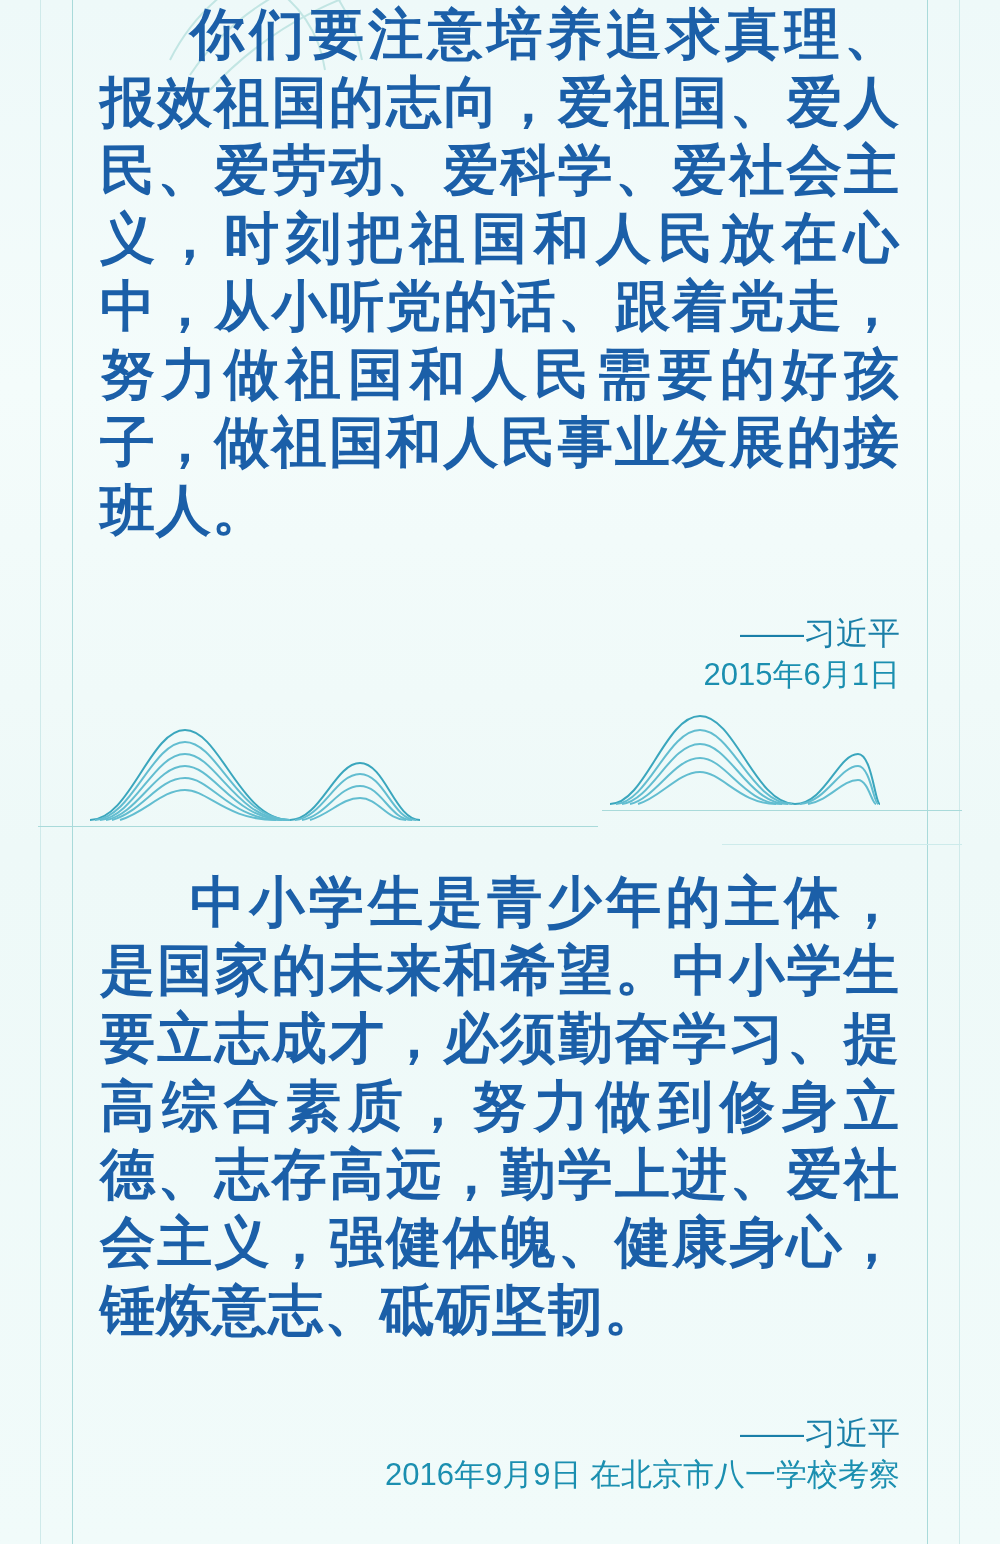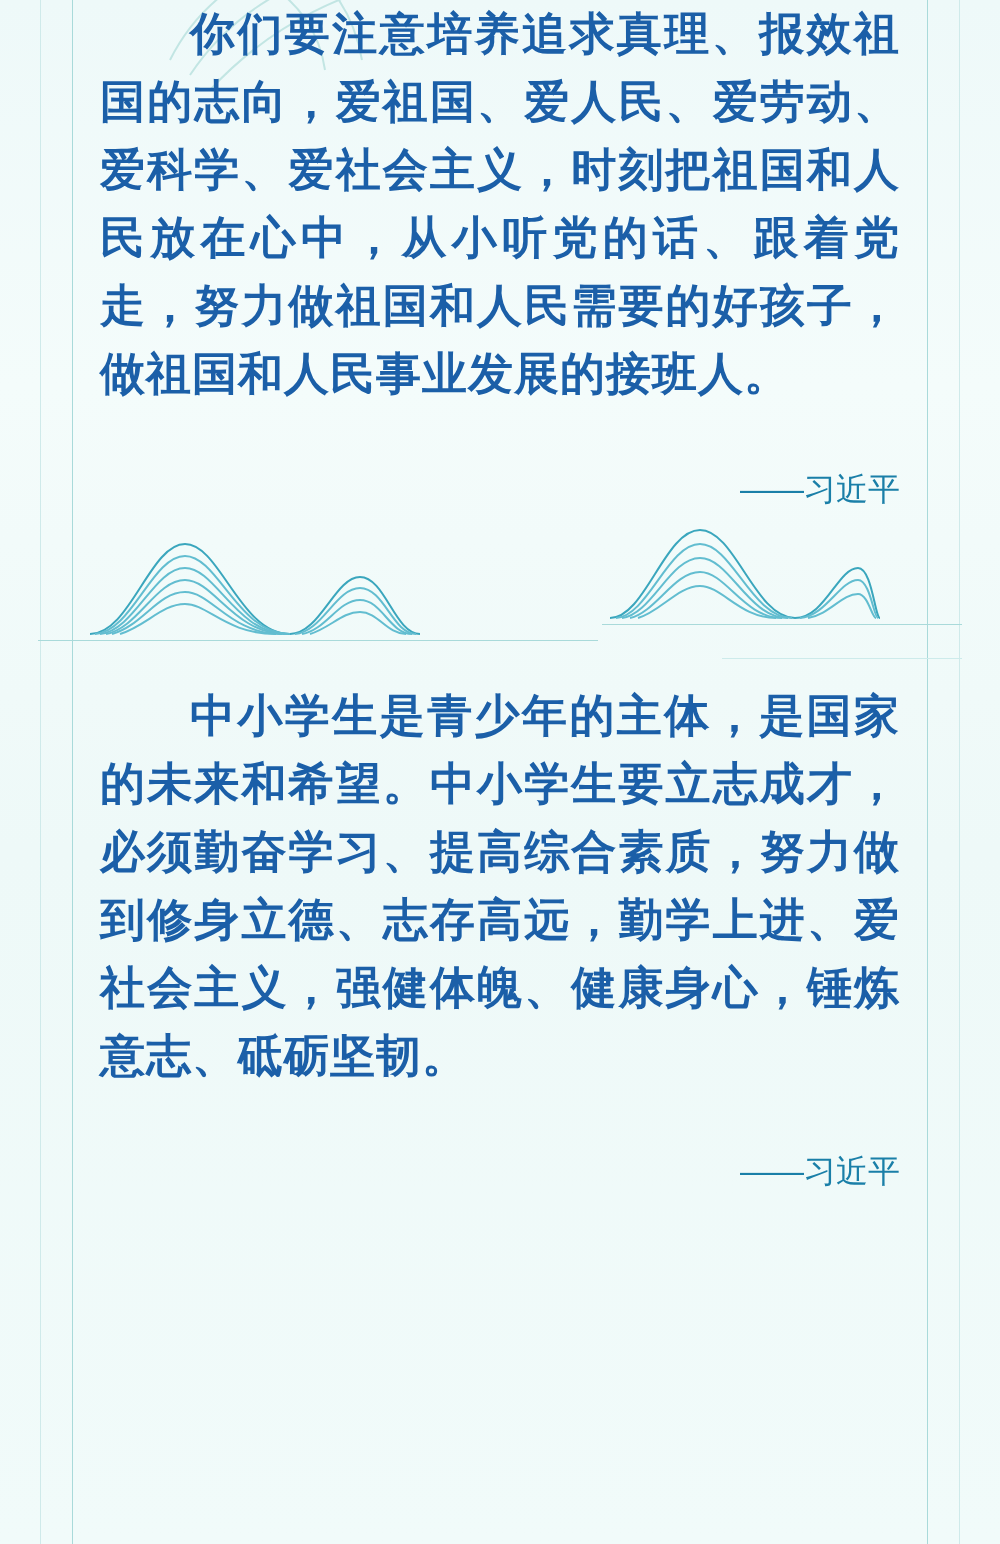--- a/index.html
+++ b/index.html
@@ -48,30 +48,30 @@
     left: 100px;
     right: 100px;
     top: 0;
     bottom: 0;
   }
 
   .quote-block { position: relative; }
 
   .quote-text {
     color: #1b5fa8;
-    font-size: 45px;
+    font-size: 55px;
     line-height: 68px;
     letter-spacing: 1px;
     text-indent: 90px;
     font-weight: 700;
     text-align: justify;
   }
 
   .attrib {
-    margin-top: 0;
+    margin-top: 8px;
     text-align: right;
     color: #1b8fb0;
     font-size: 31px;
     line-height: 42px;
     font-weight: 500;
   }
   .attrib .author { font-size: 32px; color: #1a7fa8; }
 
   .divider {
     position: relative;
@@ -120,20 +120,21 @@
 
   <div class="content">
 
     <div class="quote-block">
       <div class="quote-text">你们要注意培养追求真理、报效祖国的志向，爱祖国、爱人民、爱劳动、爱科学、爱社会主义，时刻把祖国和人民放在心中，从小听党的话、跟着党走，努力做祖国和人民需要的好孩子，做祖国和人民事业发展的接班人。</div>
 
       <div class="spacer-1"></div>
 
       <div class="attrib">
         <div class="author">——习近平</div>
+        <div>2015年6月1日</div>
       </div>
     </div>
 
     <div class="divider">
       <svg class="mountains" width="330" height="120" viewBox="0 0 330 120">
         <g fill="none" stroke="#3aa6bd" stroke-width="2">
           <path d="M0 112 C 40 112, 60 22, 95 22 C 130 22, 150 112, 200 112 C 230 112, 245 55, 270 55 C 295 55, 305 112, 330 112"></path>
         </g>
         <g fill="none" stroke="#62bdd0" stroke-width="2">
           <path d="M5 112 C 42 110, 62 34, 95 34 C 128 34, 148 112, 200 112"></path>
@@ -166,17 +167,18 @@
       <div class="hl right2"></div>
     </div>
 
     <div class="quote-block block2">
       <div class="quote-text">中小学生是青少年的主体，是国家的未来和希望。中小学生要立志成才，必须勤奋学习、提高综合素质，努力做到修身立德、志存高远，勤学上进、爱社会主义，强健体魄、健康身心，锤炼意志、砥砺坚韧。</div>
 
       <div class="spacer-1"></div>
 
       <div class="attrib">
         <div class="author">——习近平</div>
+        <div>2016年9月9日 在北京市八一学校考察</div>
       </div>
     </div>
 
   </div>
 </div>
 
 </body></html>

